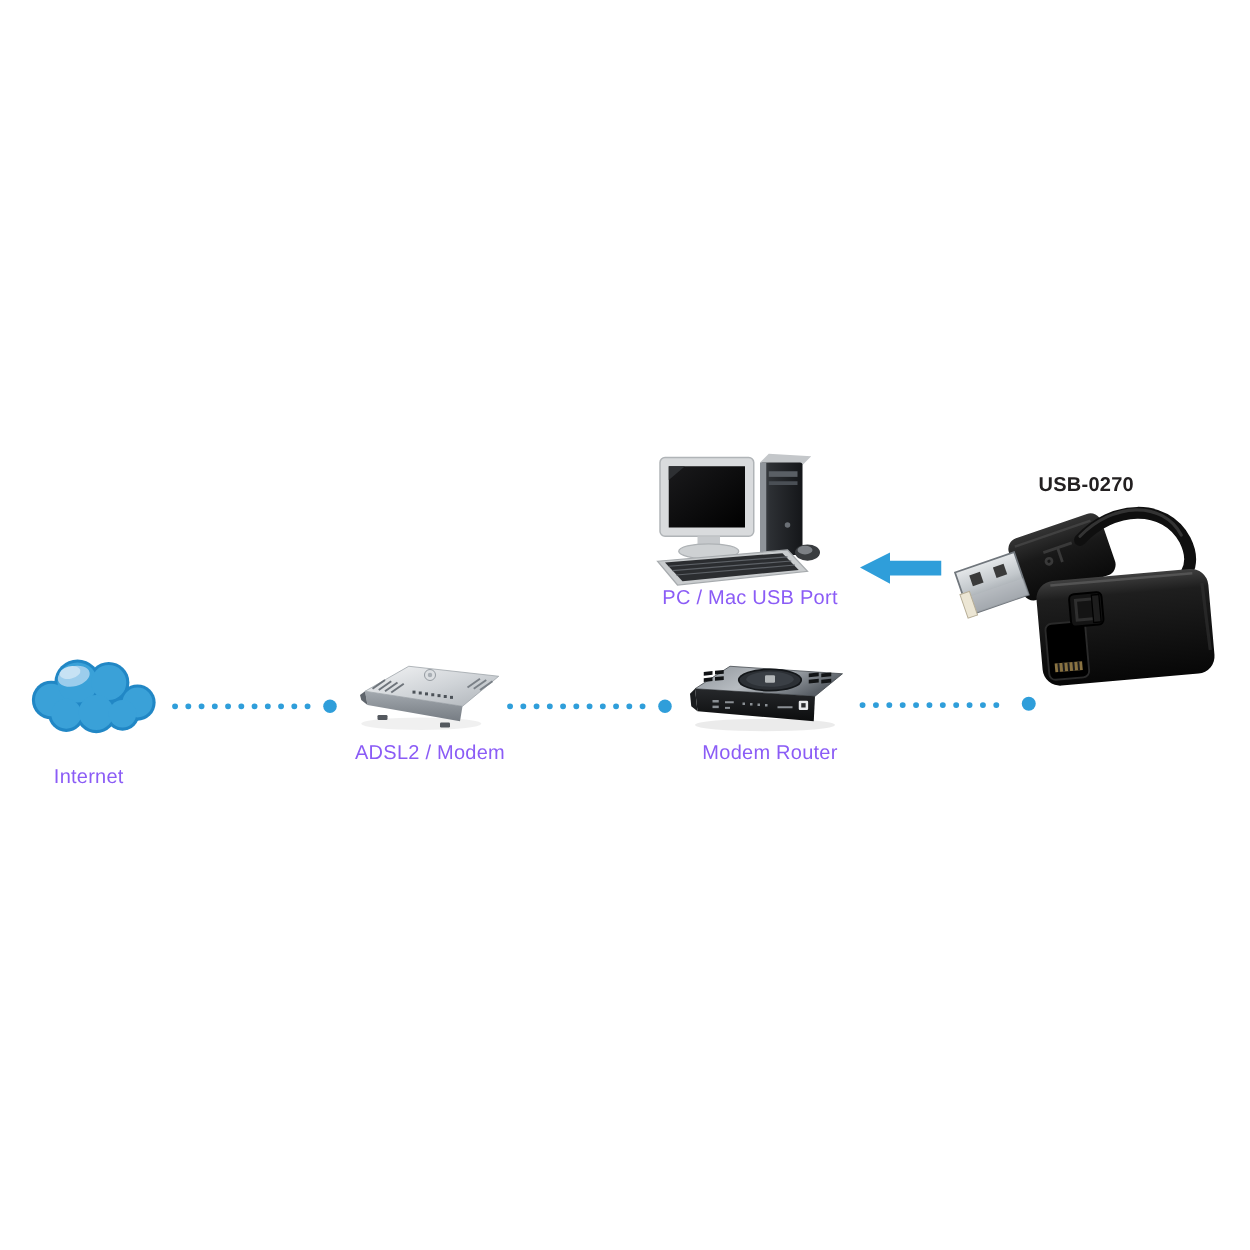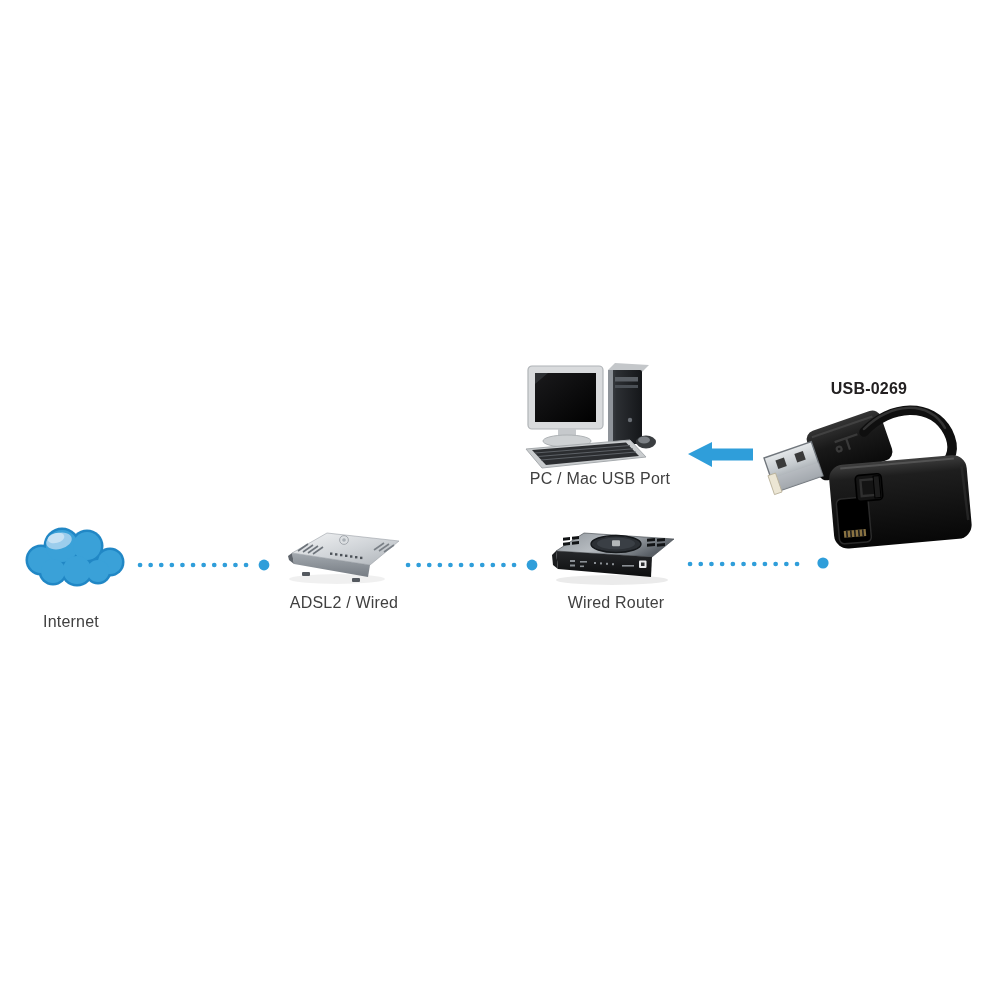--- a/index.html
+++ b/index.html
@@ -9,21 +9,21 @@
     height: 1000px;
     background: #ffffff;
     overflow: hidden;
     font-family: "Liberation Sans", sans-serif;
   }
   .abs { position: absolute; }
   .node-label {
     position: absolute;
     transform: translateX(-50%);
     font-size: 16px;
-    color: #404040;
+    color: #8b5cf6;
     white-space: nowrap;
     letter-spacing: 0.2px;
   }
   .model-label {
     font-weight: bold;
     color: #232021;
     font-size: 16px;
   }
   svg { display: block; }
 </style>
@@ -103,21 +103,21 @@
       <rect x="53" y="27.2" width="2.4" height="2.4"></rect>
       <rect x="58" y="27.9" width="2.4" height="2.4"></rect>
       <rect x="63" y="28.6" width="2.4" height="2.4"></rect>
       <rect x="68" y="29.3" width="2.4" height="2.4"></rect>
       <rect x="73" y="30" width="2.4" height="2.4"></rect>
       <rect x="78" y="30.7" width="2.4" height="2.4"></rect>
     </g>
     <rect x="20" y="46" width="8" height="4" rx="1" fill="#54595f"></rect>
     <rect x="70" y="52" width="8" height="4" rx="1" fill="#54595f"></rect>
   </svg>
-  <div class="node-label" style="left:344px;top:594px">ADSL2 / Wired</div>
+  <div class="node-label" style="left:344px;top:594px">ADSL2 / Modem</div>
 
   <svg class="abs" style="left:550px;top:524px" width="128" height="64" viewBox="0 0 128 64">
     <defs>
       <linearGradient id="rTop" x1="0" y1="0" x2="1" y2="0.4">
         <stop offset="0" stop-color="#8d9399"></stop>
         <stop offset="0.5" stop-color="#b7bcc1"></stop>
         <stop offset="1" stop-color="#585e65"></stop>
       </linearGradient>
       <linearGradient id="rFront" x1="0" y1="0" x2="0" y2="1">
         <stop offset="0" stop-color="#26282b"></stop>
@@ -148,21 +148,21 @@
       <rect x="30" y="41.5" width="4" height="1.6"></rect>
       <rect x="44" y="38" width="2" height="2"></rect>
       <rect x="50" y="38.4" width="2" height="2"></rect>
       <rect x="56" y="38.8" width="2" height="2"></rect>
       <rect x="62" y="39.2" width="2" height="2"></rect>
       <rect x="72" y="41" width="12" height="1.6"></rect>
     </g>
     <rect x="89" y="36.5" width="7.5" height="7.5" rx="1" fill="#e8eaec"></rect>
     <rect x="91" y="38.5" width="3.5" height="3.5" fill="#2c2e30"></rect>
   </svg>
-  <div class="node-label" style="left:616px;top:594px">Wired Router</div>
+  <div class="node-label" style="left:616px;top:594px">Modem Router</div>
 
   <svg class="abs" style="left:518px;top:360px" width="150" height="112" viewBox="0 0 150 112">
     <defs>
       <linearGradient id="pTower" x1="0" y1="0" x2="1" y2="0">
         <stop offset="0" stop-color="#474b50"></stop>
         <stop offset="0.25" stop-color="#2c2f33"></stop>
         <stop offset="1" stop-color="#141619"></stop>
       </linearGradient>
       <linearGradient id="pScreen" x1="0" y1="0" x2="1" y2="1">
         <stop offset="0" stop-color="#1a1a1c"></stop>
@@ -249,15 +249,15 @@
         <line x1="29" y1="66" x2="29" y2="73"></line>
       </g>
 
       <g>
         <rect x="26" y="12" width="26" height="26" rx="4" fill="#141414" stroke="#000000" stroke-width="1.6"></rect>
         <rect x="31" y="17" width="16" height="16" fill="none" stroke="#2f2f2f" stroke-width="2.4"></rect>
         <rect x="44" y="14" width="6" height="22" fill="#1d1d1d" stroke="#000000" stroke-width="1"></rect>
       </g>
     </g>
   </svg>
-  <div class="node-label model-label" style="left:869px;top:380px">USB-0269</div>
+  <div class="node-label model-label" style="left:869px;top:380px">USB-0270</div>
 
 </div>
 
 </body></html>

